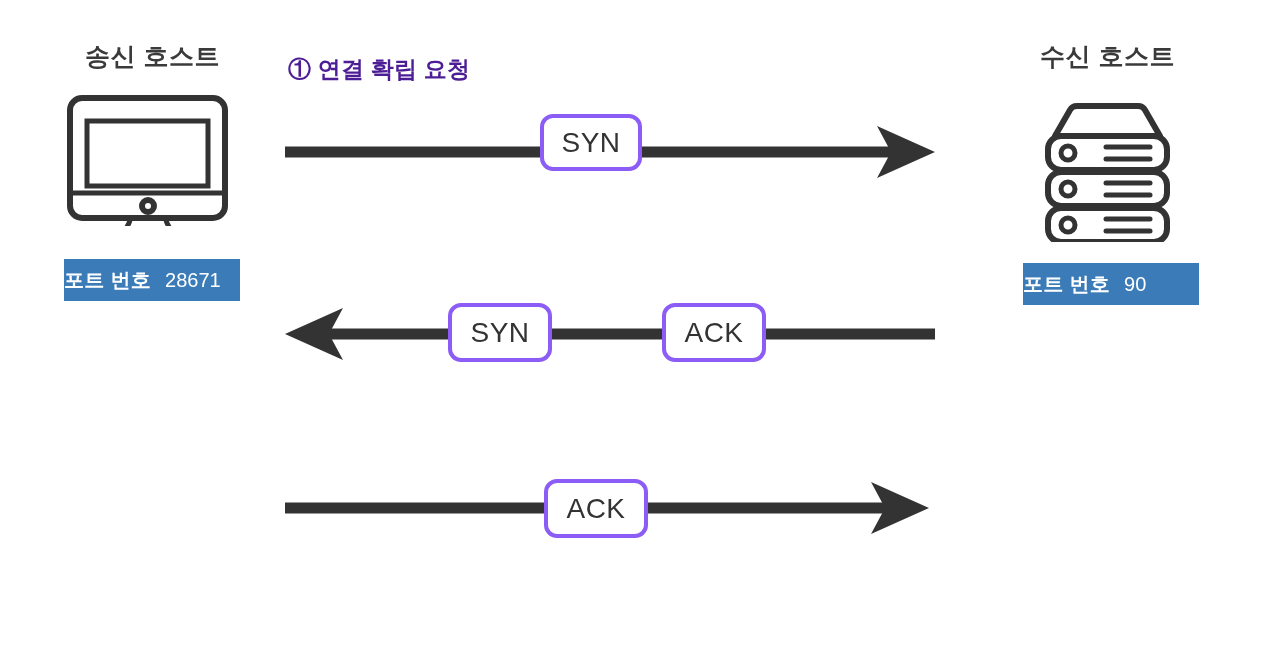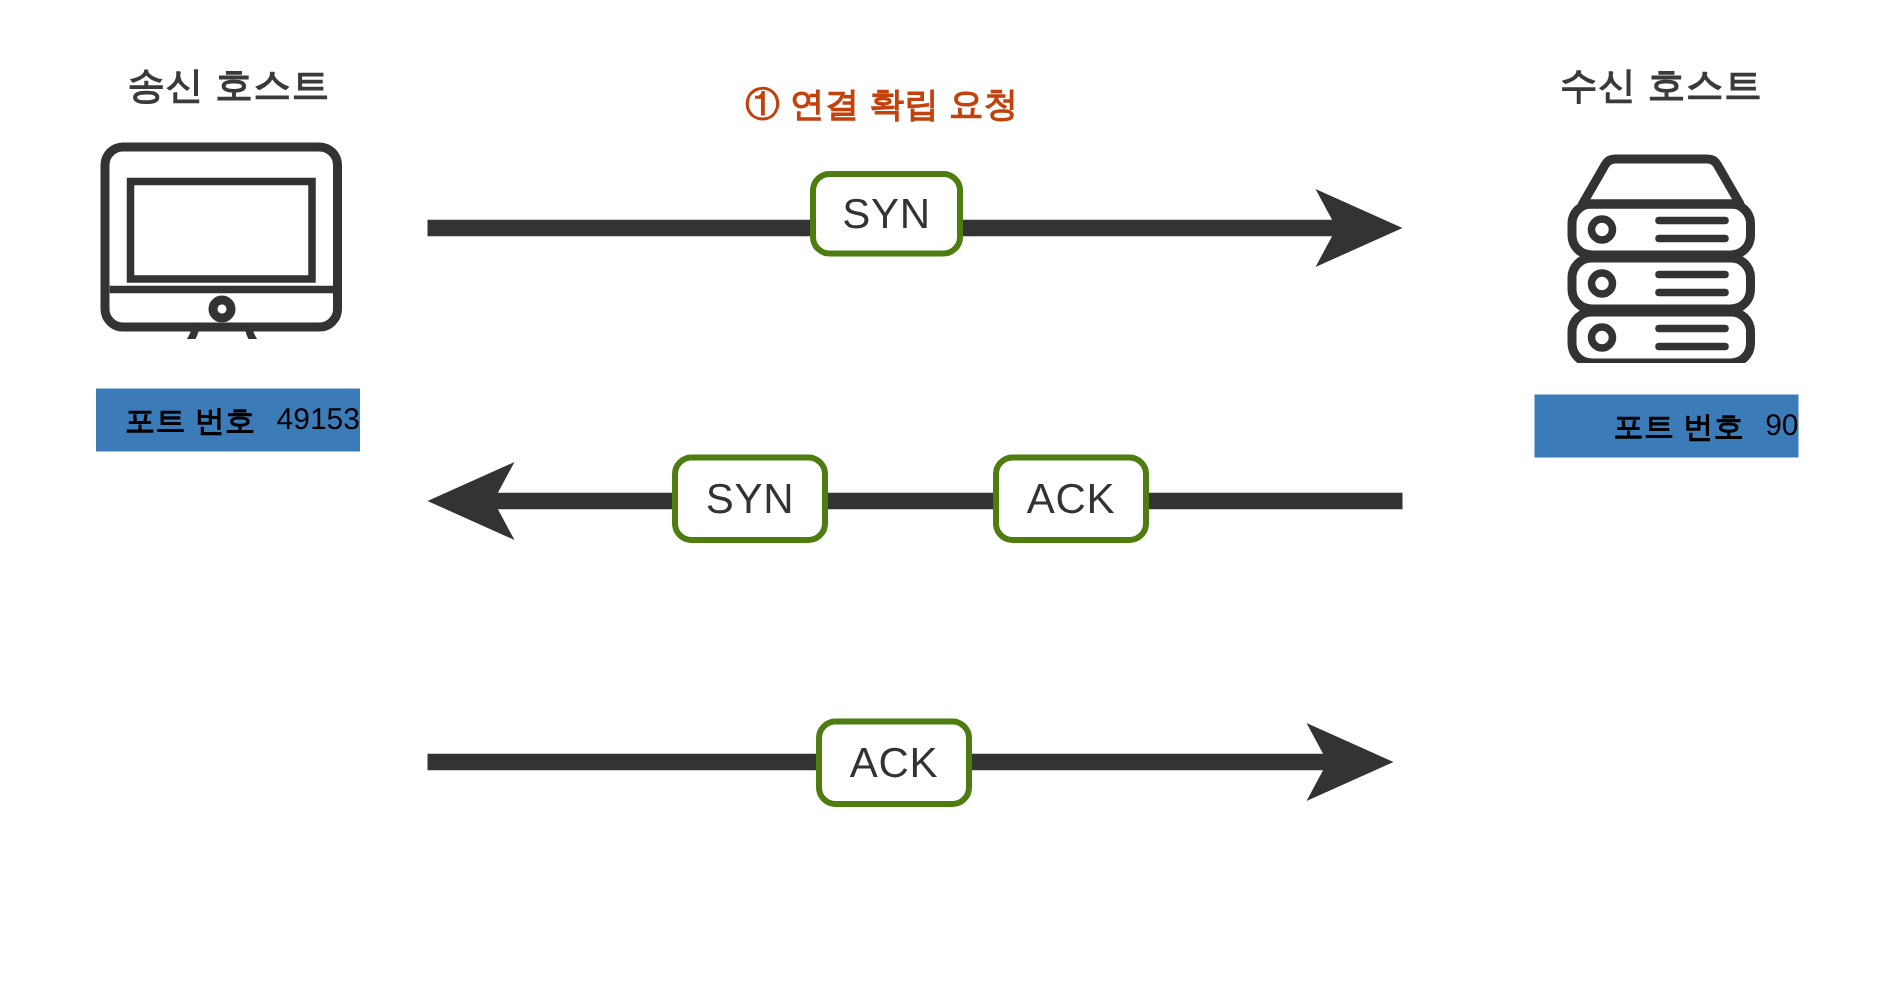--- a/index.html
+++ b/index.html
@@ -37,64 +37,64 @@
   .host-icon {
     position: absolute;
   }
   #sender-icon   { left: 66px;  top: 92px;  width: 176px; height: 132px; }
   #receiver-icon { left: 1040px;top: 100px; width: 135px; height: 140px; }
 
   
   .port-badge {
     position: absolute;
     background: #3b7cb8;
-    color: #000000;
+    color: #ffffff;
     display: flex;
     align-items: center;
-    justify-content: flex-end;
+    justify-content: flex-start;
     font-size: 20px;
     height: 42px;
     box-sizing: border-box;
   }
   .port-badge .port-label {
     font-weight: 700;
     letter-spacing: 0.3px;
   }
   .port-badge .port-value {
     font-weight: 400;
     margin-left: 14px;
   }
   #sender-port   { left: 64px;  top: 257px; width: 176px; }
   #receiver-port { left: 1023px;top: 261px; width: 176px; }
 
   
   .step-label {
     position: absolute;
-    color: #c2410c;
+    color: #4c1d95;
     font-size: 23px;
     font-weight: 700;
-    text-align: center;
+    text-align: left;
     white-space: nowrap;
     letter-spacing: 0.2px;
   }
   #step-label-1 { left: 288px; top: 52px;  width: 600px; }
   #step-label-2 { left: 288px; top: 242px; width: 600px; }
   #step-label-3 { left: 288px; top: 406px; width: 600px; }
 
   
   .flow-row { position: absolute; }
   #flow-row-1 { left: 280px; top: 118px; width: 660px; height: 64px; }
   #flow-row-2 { left: 280px; top: 300px; width: 660px; height: 64px; }
   #flow-row-3 { left: 280px; top: 474px; width: 660px; height: 64px; }
 
   
   .packet-box {
     position: absolute;
     background: #ffffff;
-    border: 4px solid #4d7c0f;
+    border: 4px solid #8b5cf6;
     border-radius: 13px;
     display: flex;
     align-items: center;
     justify-content: center;
     color: #333333;
     font-size: 28px;
     font-weight: 400;
     box-sizing: border-box;
     letter-spacing: 0.5px;
   }
@@ -123,21 +123,21 @@
 
       <path d="M 64 126 C 64 126 62 136 50 144" fill="none" stroke="#333333" stroke-width="5" stroke-linecap="round"></path>
       <path d="M 100 126 C 100 126 102 136 114 144" fill="none" stroke="#333333" stroke-width="5" stroke-linecap="round"></path>
 
       <line x1="18" y1="146" x2="146" y2="146" stroke="#333333" stroke-width="6" stroke-linecap="round"></line>
     </svg>
   </div>
 
   <div class="port-badge" id="sender-port">
     <span class="port-label">포트 번호</span>
-    <span class="port-value">49153</span>
+    <span class="port-value">28671</span>
   </div>
 
   <div class="host-title" id="receiver-title">수신 호스트</div>
 
   <div class="host-icon" id="receiver-icon">
     <svg width="135" height="140" viewBox="0 0 135 140" xmlns="http://www.w3.org/2000/svg">
 
       <path d="M 15 34 L 30 8 Q 32 4 37 4 L 98 4 Q 103 4 105 8 L 120 34 Z" fill="none" stroke="#333333" stroke-width="6" stroke-linejoin="round"></path>
 
       <rect x="8" y="34" width="119" height="34" rx="13" ry="13" fill="none" stroke="#333333" stroke-width="6"></rect>

